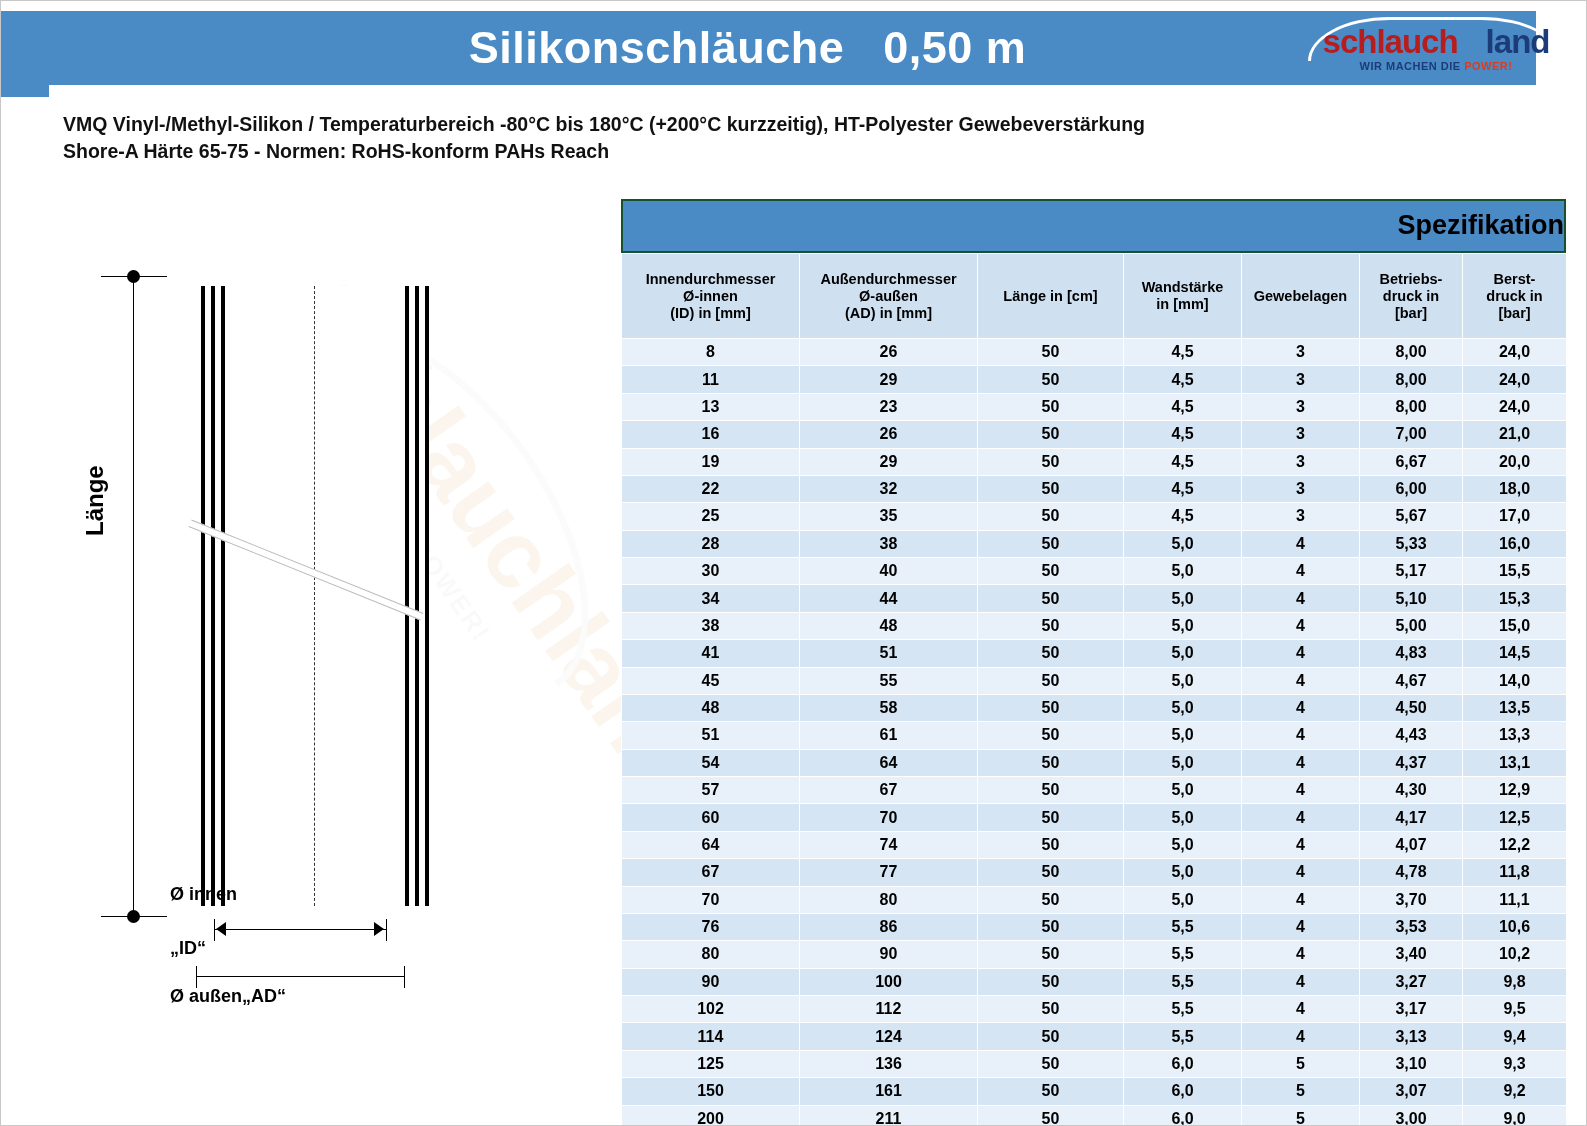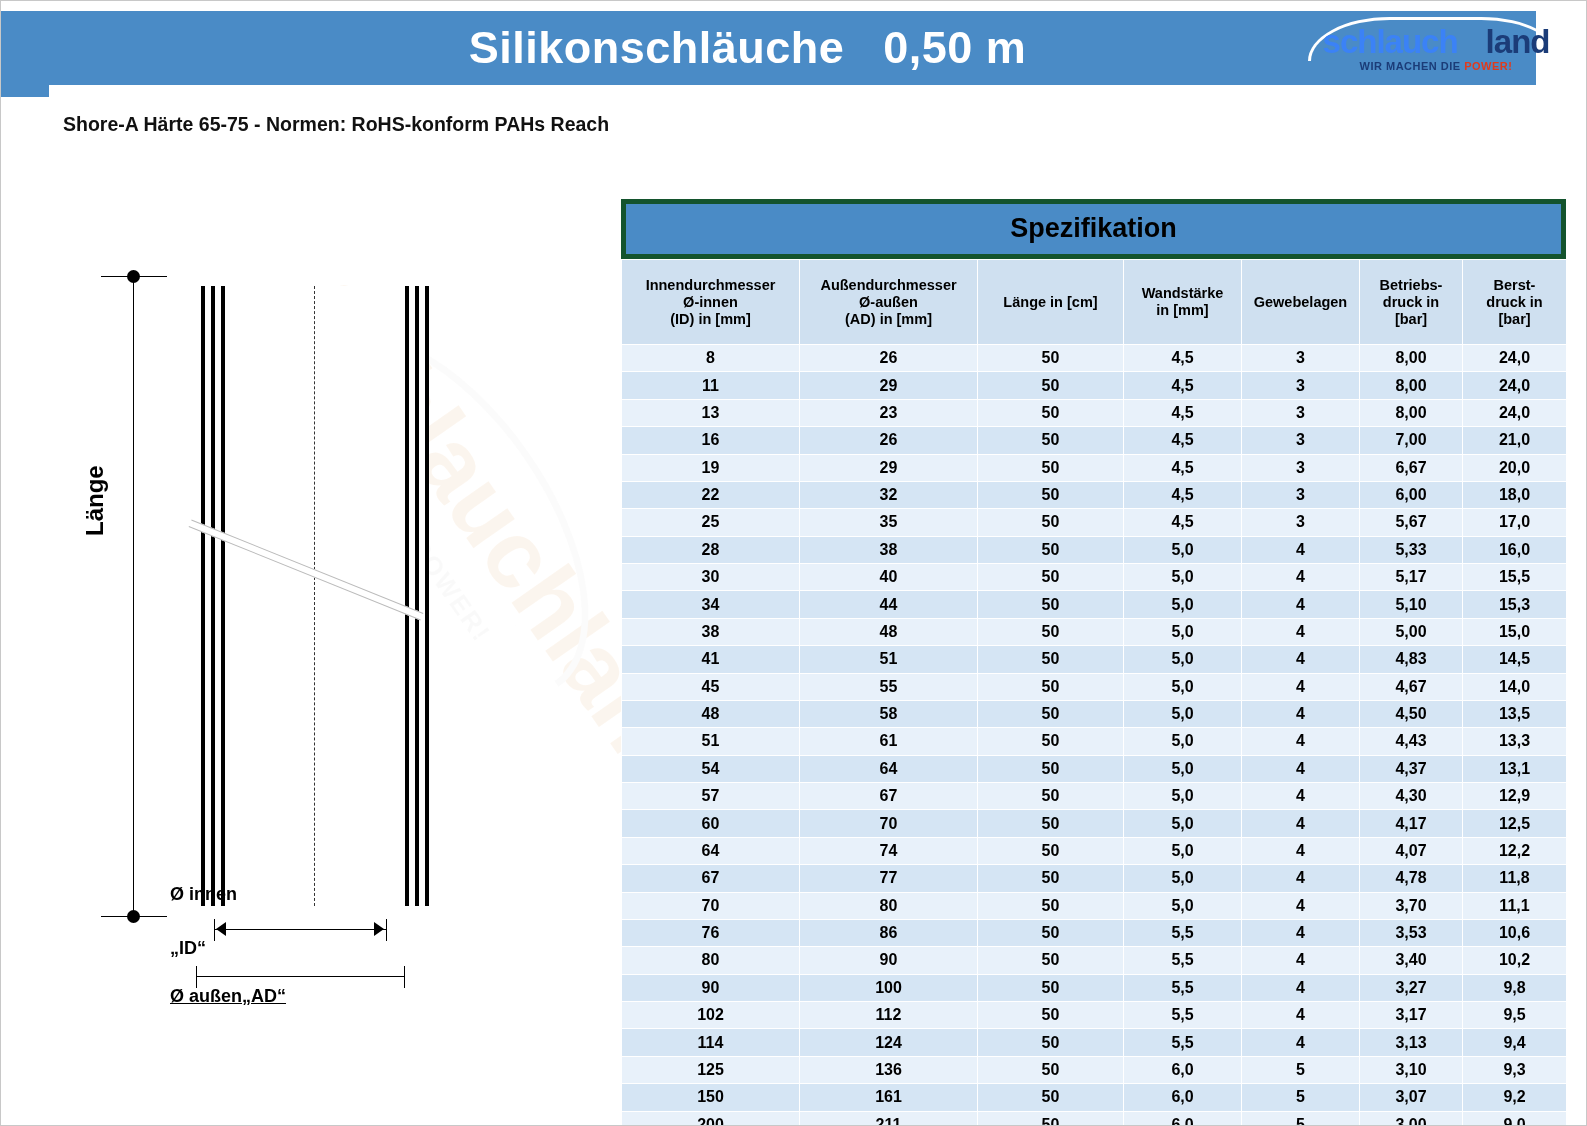--- a/index.html
+++ b/index.html
@@ -72,21 +72,21 @@
   .logo-text {
     position: absolute;
     left: 10px;
     top: 10px;
     width: 252px;
     text-align: center;
     font-size: 33px;
     font-weight: bold;
     letter-spacing: -1px;
   }
-  .logo-text .s1 { color: #3b82f6; }
+  .logo-text .s1 { color: #b91c1c; }
   .logo-text .s2 { color: #1b3c78; margin-left: 28px; }
   .logo-sub {
     position: absolute;
     left: 10px;
     top: 47px;
     width: 252px;
     text-align: center;
     font-size: 11px;
     font-weight: bold;
     color: #1b3c78;
@@ -265,23 +265,23 @@
     position: absolute;
     left: 620px;
     top: 198px;
     width: 945px;
   }
   .spec-title {
     background: #4a8bc6;
     color: #000;
     font-size: 27px;
     font-weight: bold;
-    text-align: center;
+    text-align: right;
     padding: 9px 0 10px 0;
-    border: 5px solid #14532d;
+    border: 2px solid #14532d;
     box-sizing: border-box;
   }
   table {
     border-collapse: collapse;
     width: 945px;
     table-layout: fixed;
   }
   th {
     background: #cfe0f0;
     font-size: 14.5px;
@@ -325,20 +325,21 @@
     <div class="logo-swoosh"></div>
     <div class="logo-text">
       <span class="s1">schlauch</span><span class="s2">land</span>
     </div>
     <div class="logo-sub">
       <span>WIR MACHEN DIE </span><span class="pw">POWER!</span>
     </div>
   </div>
 
   <div class="subtitle">
+    <div>VMQ Vinyl-/Methyl-Silikon / Temperaturbereich -80°C bis 180°C (+200°C kurzzeitig), HT-Polyester Gewebeverstärkung</div>
     <div>Shore-A Härte 65-75  -  Normen: RoHS-konform PAHs Reach</div>
   </div>
 
   <div class="diagram">
 
     <div class="wm">
       <div class="wm-arc"></div>
       <div class="wm-text">schlauchland</div>
       <div class="wm-text2">WIR MACHEN DIE POWER!</div>
     </div>
@@ -367,21 +368,21 @@
     <div class="tick" style="left:173px;top:723px;"></div>
     <div class="tick" style="left:345px;top:723px;"></div>
     <div class="arrow" style="left:175px;top:726px;border-right:10px solid #000;"></div>
     <div class="arrow" style="left:333px;top:726px;border-left:10px solid #000;"></div>
     <div class="dim-text" style="left:129px;top:688px;">Ø innen</div>
     <div class="dim-text" style="left:129px;top:742px;">„ID“</div>
 
     <div class="dim-ad-line"></div>
     <div class="tick" style="left:155px;top:770px;"></div>
     <div class="tick" style="left:363px;top:770px;"></div>
-    <div class="dim-text" style="left:129px;top:790px;text-decoration:underline;">Ø außen„AD“</div>
+    <div class="dim-text" style="left:129px;top:790px;">Ø außen„AD“</div>
   </div>
 
   <div class="spec">
     <div class="spec-title">Spezifikation</div>
     <table>
       <colgroup>
         <col class="col0">
           <col class="col1">
           <col class="col2">
           <col class="col3">

